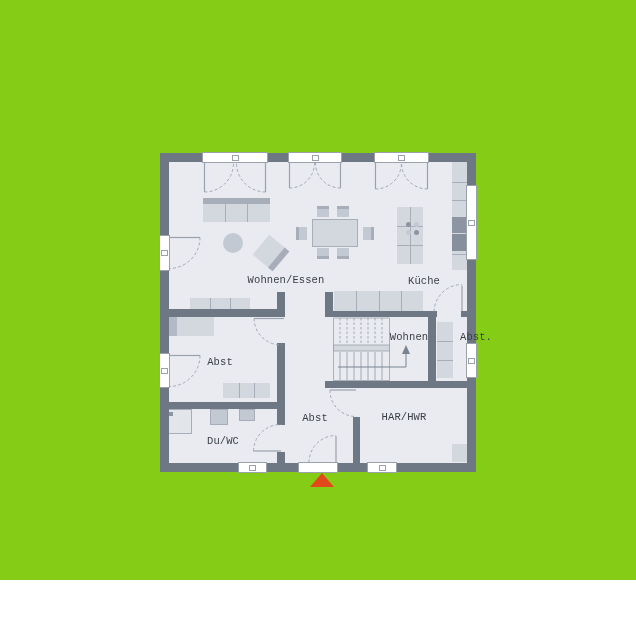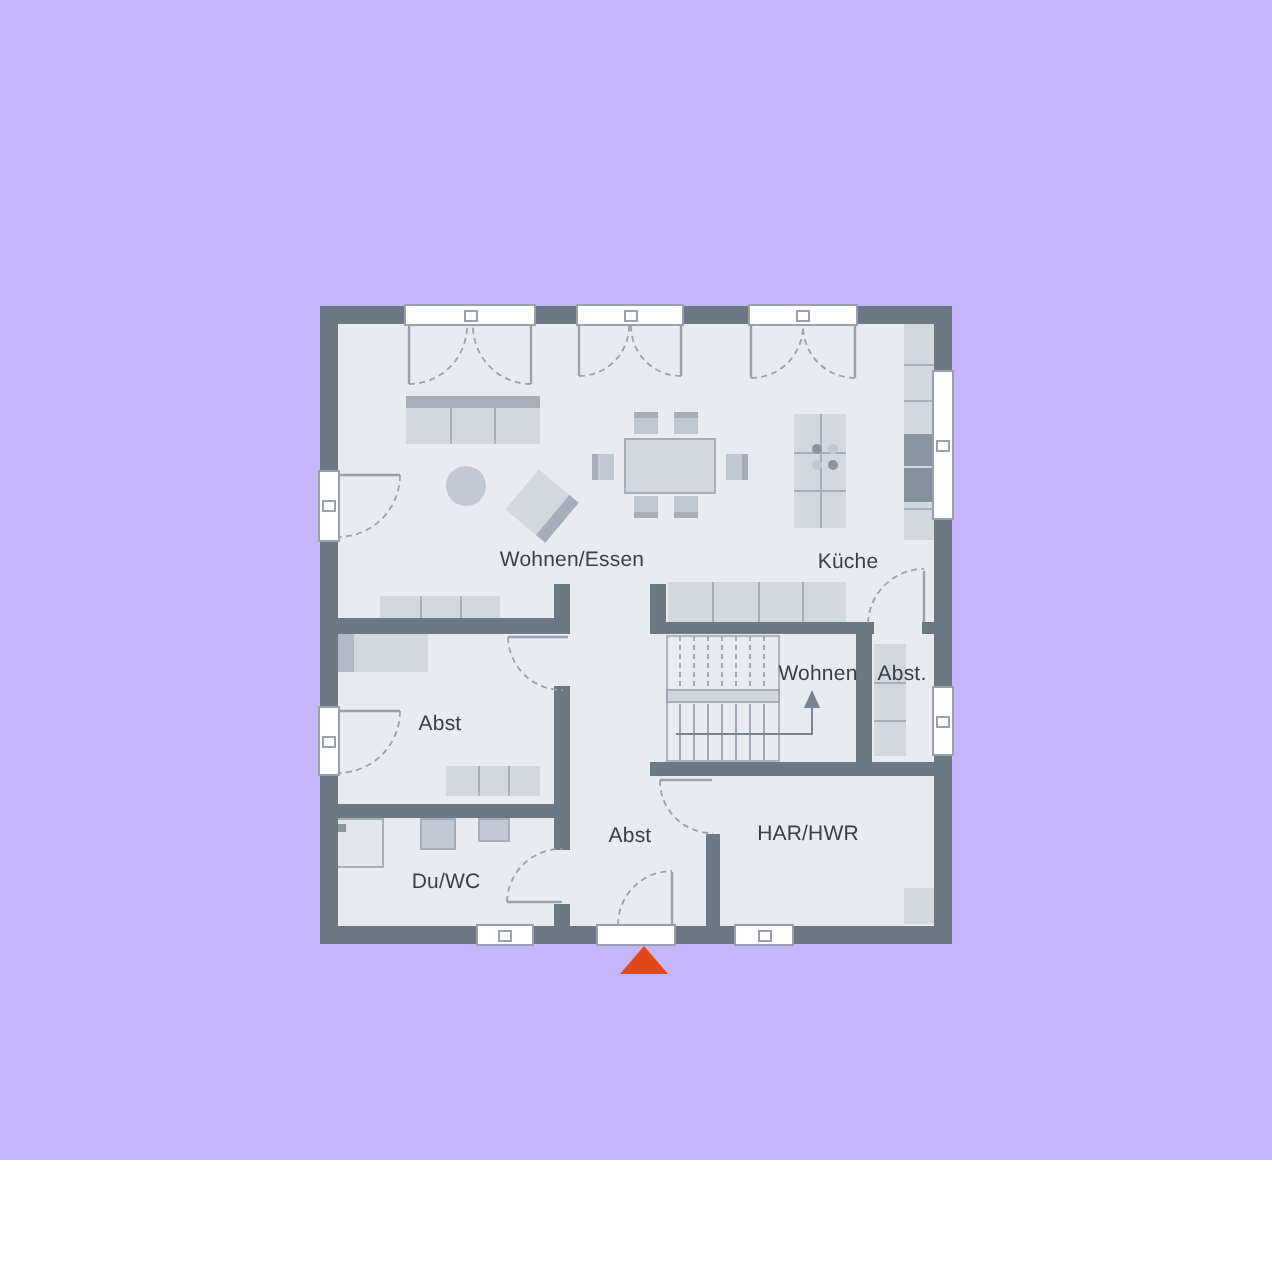--- a/index.html
+++ b/index.html
@@ -1,17 +1,17 @@
 <!DOCTYPE html>
 <html style="--wall: #6e7884; --floor: #e9ebf1; --furn: #d3d7de; --furn-mid: #c3c9d2; --furn-dark: #a7aeba; --appliance: #8d95a2; --line: #9aa1ad; --text: #3a3f46; --accent: #e2491a;"><head>
 <meta charset="utf-8">
 <style>
   html,body{margin:0;padding:0;background:#fff}
-  .canvas{position:relative;width:636px;height:580px;background:#c4b5fd;overflow:hidden;
-          font-family:Liberation Sans, sans-serif}
+  .canvas{position:relative;width:636px;height:580px;background:#84cc16;overflow:hidden;
+          font-family:Liberation Mono, monospace}
   .floor{position:absolute;left:169px;top:162px;width:298px;height:301px;background:var(--floor)}
   .w{position:absolute;background:var(--wall)}
   .f{position:absolute;background:var(--furn)}
   .fm{position:absolute;background:var(--furn-mid)}
   .fd{position:absolute;background:var(--furn-dark)}
   .win{position:absolute;background:#fff;border:1px solid var(--line);box-sizing:border-box;
        display:flex;align-items:center;justify-content:center;z-index:6}
   .win .sq{display:block;width:5px;height:4px;background:#fff;border:1px solid var(--line)}
   .dv{position:absolute;top:0;bottom:0;width:1px;background:var(--furn-dark)}
   .dh{position:absolute;left:0;right:0;height:1px;background:var(--furn-dark)}
@@ -200,20 +200,20 @@
       <rect x="333.5" y="345" width="56" height="6" fill="var(--furn)" stroke="var(--line)" stroke-width="0.8"></rect>
       <path class="tread" d="M340,352 V380 M347,352 V380 M354,352 V380 M361,352 V380 M368,352 V380 M375,352 V380 M382,352 V380"></path>
       <path class="walk" d="M338,367 H406 V352"></path>
       <polygon points="402,354 410,354 406,345" fill="#7a8490"></polygon>
     </g>
   </svg>
 
   <span class="lbl" style="left:286px;top:280px">Wohnen/Essen</span>
   <span class="lbl" style="left:424px;top:281px">Küche</span>
   <span class="lbl" style="left:409px;top:337px">Wohnen</span>
-  <span class="lbl" style="left:451px;top:337px">Abst.</span>
+  <span class="lbl" style="left:476px;top:337px">Abst.</span>
   <span class="lbl" style="left:220px;top:362px">Abst</span>
   <span class="lbl" style="left:315px;top:418px">Abst</span>
   <span class="lbl" style="left:223px;top:441px">Du/WC</span>
   <span class="lbl" style="left:404px;top:417px">HAR/HWR</span>
 
   <div class="arrow-up"></div>
 </div>
 
 </body></html>

